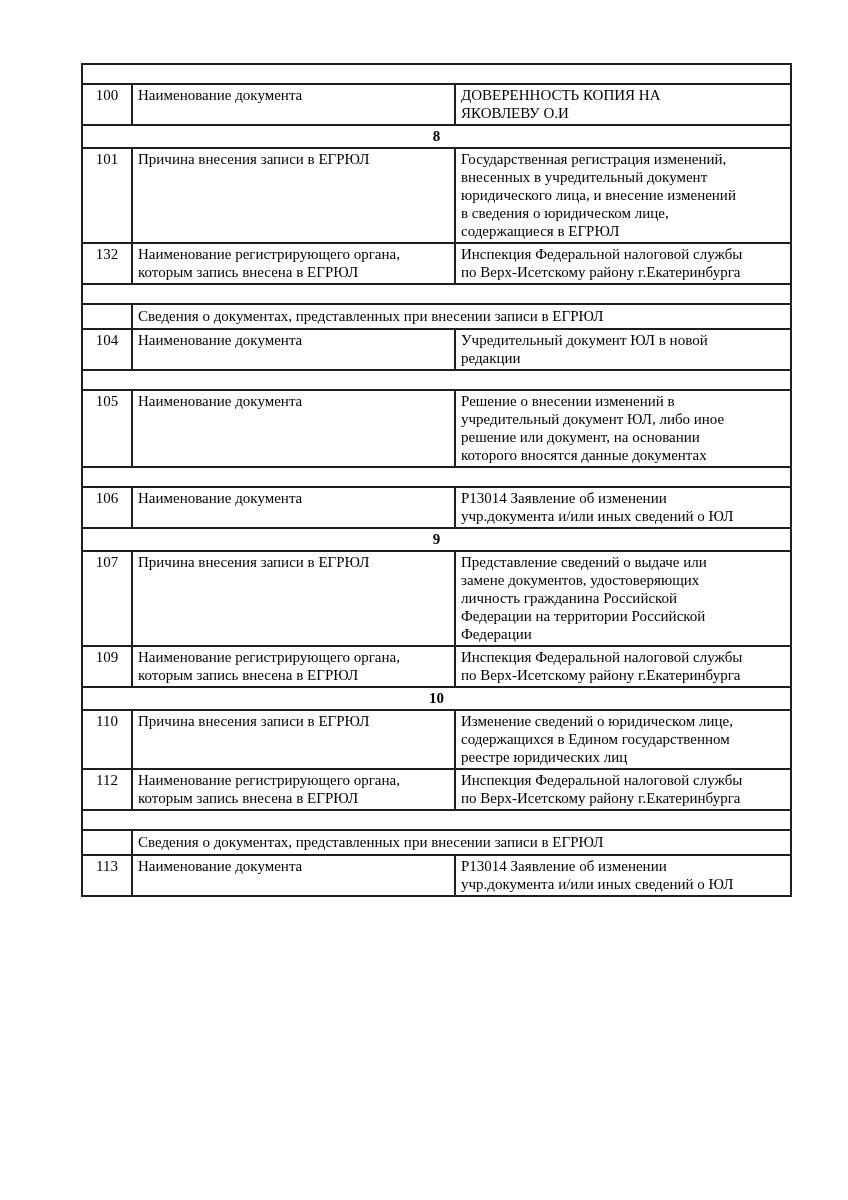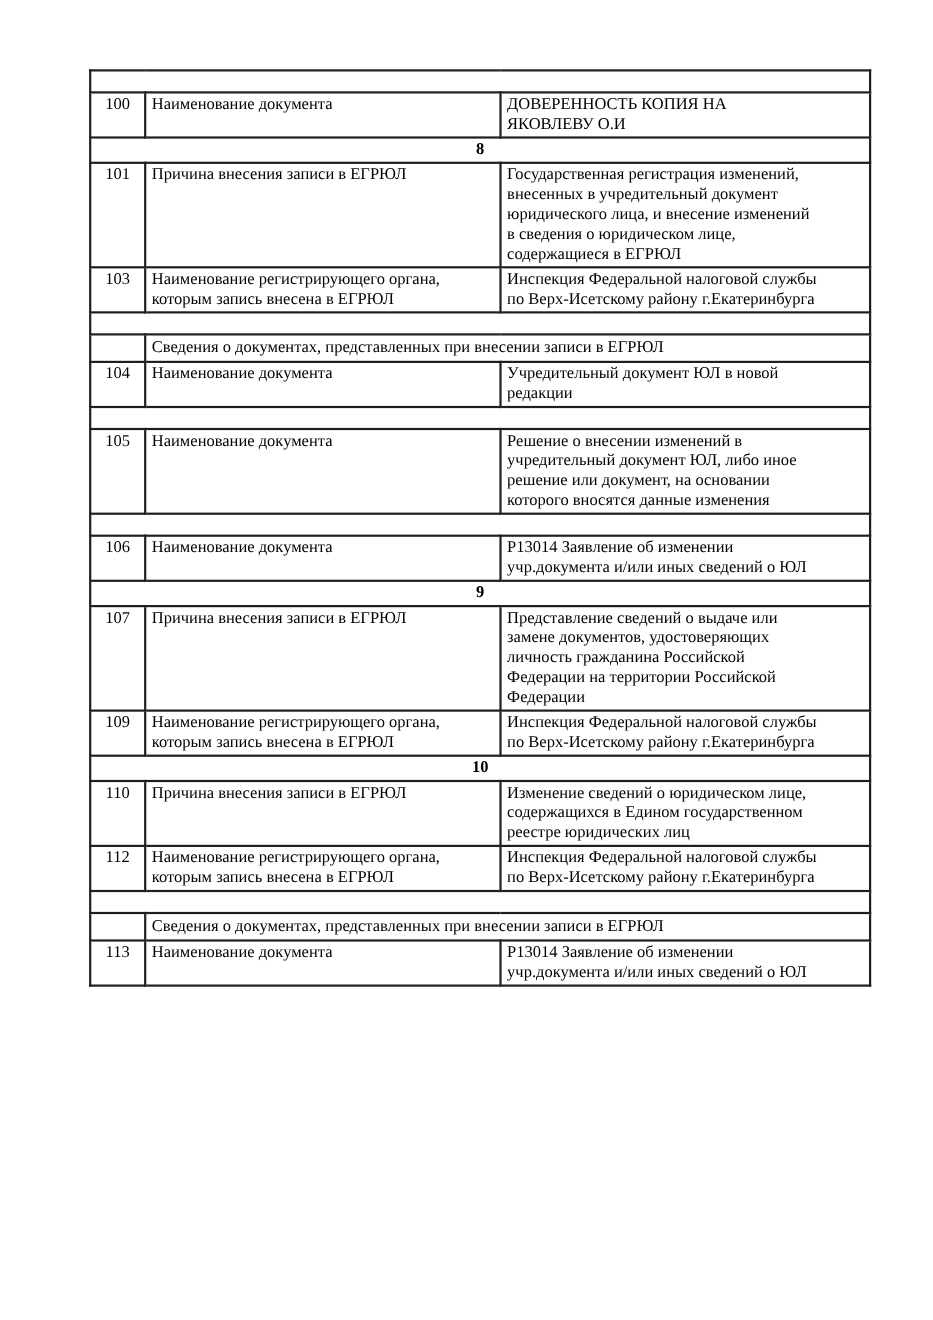--- a/index.html
+++ b/index.html
@@ -111,21 +111,21 @@
         <tr class="row-data">
           <td class="cell-num">101</td>
           <td>Причина внесения записи в ЕГРЮЛ</td>
           <td>Государственная регистрация изменений,
 внесенных в учредительный документ
 юридического лица, и внесение изменений
 в сведения о юридическом лице,
 содержащиеся в ЕГРЮЛ</td>
         </tr>
         <tr class="row-data">
-          <td class="cell-num">103</td>
+          <td class="cell-num">132</td>
           <td>Наименование регистрирующего органа,
 которым запись внесена в ЕГРЮЛ</td>
           <td>Инспекция Федеральной налоговой службы
 по Верх-Исетскому району г.Екатеринбурга</td>
         </tr>
         <tr class="row-empty">
           <td colspan="3"></td>
         </tr>
         <tr class="row-subheader">
           <td class="cell-num"></td>
@@ -139,21 +139,21 @@
         </tr>
         <tr class="row-empty">
           <td colspan="3"></td>
         </tr>
         <tr class="row-data">
           <td class="cell-num">105</td>
           <td>Наименование документа</td>
           <td>Решение о внесении изменений в
 учредительный документ ЮЛ, либо иное
 решение или документ, на основании
-которого вносятся данные изменения</td>
+которого вносятся данные документах</td>
         </tr>
         <tr class="row-empty">
           <td colspan="3"></td>
         </tr>
         <tr class="row-data">
           <td class="cell-num">106</td>
           <td>Наименование документа</td>
           <td>Р13014 Заявление об изменении
 учр.документа и/или иных сведений о ЮЛ</td>
         </tr>

